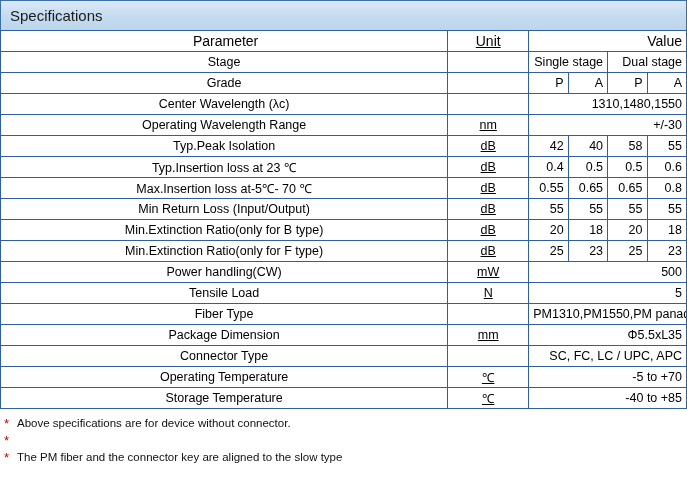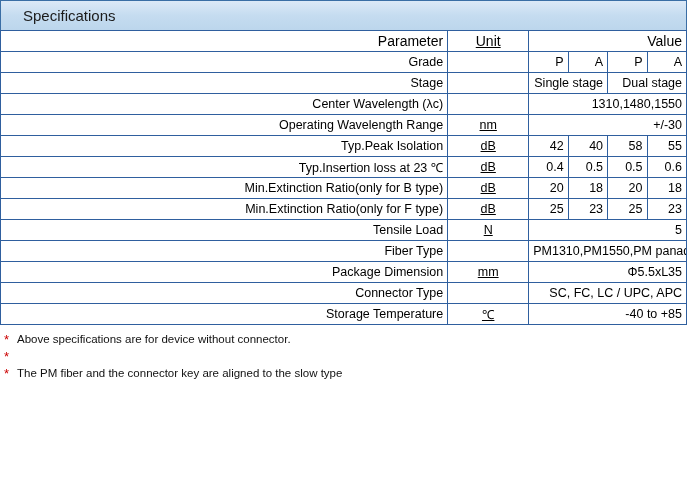--- a/index.html
+++ b/index.html
@@ -21,41 +21,41 @@
     position: relative;
   }
   .title-bar {
     height: 30px;
     box-sizing: border-box;
     border: 1px solid #3a6ea5;
     border-bottom: none;
     background: linear-gradient(to bottom, #dce9f7 0%, #c5dcf0 50%, #bcd6ec 100%);
     display: flex;
     align-items: center;
-    padding-left: 22px;
+    padding-left: 9px;
     font-size: 15px;
     color: #1b1b1b;
   }
   table.spec {
     border-collapse: collapse;
     width: 687px;
     table-layout: fixed;
     font-size: 12.5px;
   }
   table.spec td, table.spec th {
     border: 1px solid #2f5f9e;
     padding: 0 4px;
     height: 21px;
     box-sizing: border-box;
     font-weight: normal;
     vertical-align: middle;
     white-space: nowrap;
     overflow: hidden;
   }
-  .c-param { width: 265px; text-align: right; padding-left: 7px; }
+  .c-param { width: 265px; text-align: center; padding-left: 7px; }
   .c-unit  { width: 48px;  text-align: center; text-decoration: underline; }
   .c-val   { width: 93.5px; text-align: right; }
   .hdr td { font-size: 14px; height: 25px; }
   .hdr .c-param { padding-left: 7px; }
   .notes {
     margin-top: 6px;
     padding-left: 4px;
     font-size: 11.5px;
     line-height: 17px;
     color: #111;
@@ -81,33 +81,33 @@
   </div>
 
   <table class="spec">
     <tbody>
       <tr class="hdr">
         <td class="c-param">Parameter</td>
         <td class="c-unit">Unit</td>
         <td class="c-val" colspan="4">Value</td>
       </tr>
       <tr>
+          <td class="c-param">Stage</td>
+        <td class="c-unit"></td>
+          <td class="c-val" colspan="2">Single  stage</td>
+        <td class="c-val" colspan="2">Dual stage</td>
+      </tr>
+      <tr>
           <td class="c-param">Grade</td>
         <td class="c-unit"></td>
           <td class="c-val">P</td>
         <td class="c-val">A</td>
         <td class="c-val">P</td>
         <td class="c-val">A</td>
       </tr>
-      <tr>
-          <td class="c-param">Stage</td>
-        <td class="c-unit"></td>
-          <td class="c-val" colspan="2">Single  stage</td>
-        <td class="c-val" colspan="2">Dual stage</td>
-      </tr>
 
     </tbody>
     <tbody id="body-rows">
         <tr>
           <td class="c-param">Center Wavelength (λc)</td>
           <td class="c-unit"></td>
           <td class="c-val" colspan="4">1310,1480,1550</td>
         </tr>
         <tr>
           <td class="c-param">Operating Wavelength Range</td>
@@ -124,54 +124,80 @@
         </tr>
         <tr>
           <td class="c-param">Typ.Insertion loss  at 23 ℃</td>
           <td class="c-unit">dB</td>
           <td class="c-val">0.4</td>
           <td class="c-val">0.5</td>
           <td class="c-val">0.5</td>
           <td class="c-val">0.6</td>
         </tr>
         <tr>
+          <td class="c-param">Max.Insertion loss  at-5℃- 70 ℃</td>
+          <td class="c-unit">dB</td>
+          <td class="c-val">0.55</td>
+          <td class="c-val">0.65</td>
+          <td class="c-val">0.65</td>
+          <td class="c-val">0.8</td>
+        </tr>
+        <tr>
+          <td class="c-param">Min Return Loss (Input/Output)</td>
+          <td class="c-unit">dB</td>
+          <td class="c-val">55</td>
+          <td class="c-val">55</td>
+          <td class="c-val">55</td>
+          <td class="c-val">55</td>
+        </tr>
+        <tr>
           <td class="c-param">Min.Extinction Ratio(only for B type)</td>
           <td class="c-unit">dB</td>
           <td class="c-val">20</td>
           <td class="c-val">18</td>
           <td class="c-val">20</td>
           <td class="c-val">18</td>
         </tr>
         <tr>
           <td class="c-param">Min.Extinction Ratio(only for F type)</td>
           <td class="c-unit">dB</td>
           <td class="c-val">25</td>
           <td class="c-val">23</td>
           <td class="c-val">25</td>
           <td class="c-val">23</td>
         </tr>
         <tr>
+          <td class="c-param">Power handling(CW)</td>
+          <td class="c-unit">mW</td>
+          <td class="c-val" colspan="4">500</td>
+        </tr>
+        <tr>
           <td class="c-param">Tensile Load</td>
           <td class="c-unit">N</td>
           <td class="c-val" colspan="4">5</td>
         </tr>
         <tr>
           <td class="c-param">Fiber Type</td>
           <td class="c-unit"></td>
           <td class="c-val" colspan="4">PM1310,PM1550,PM panada fiber</td>
         </tr>
         <tr>
           <td class="c-param">Package Dimension</td>
           <td class="c-unit">mm</td>
           <td class="c-val" colspan="4">Φ5.5xL35</td>
         </tr>
         <tr>
           <td class="c-param">Connector Type</td>
           <td class="c-unit"></td>
           <td class="c-val" colspan="4">SC, FC, LC / UPC, APC</td>
+        </tr>
+        <tr>
+          <td class="c-param">Operating Temperature</td>
+          <td class="c-unit">℃</td>
+          <td class="c-val" colspan="4">-5 to +70</td>
         </tr>
         <tr>
           <td class="c-param">Storage Temperature</td>
           <td class="c-unit">℃</td>
           <td class="c-val" colspan="4">-40 to +85</td>
         </tr>
       </tbody>
   </table>
 
   <div class="notes" id="notes-block">

